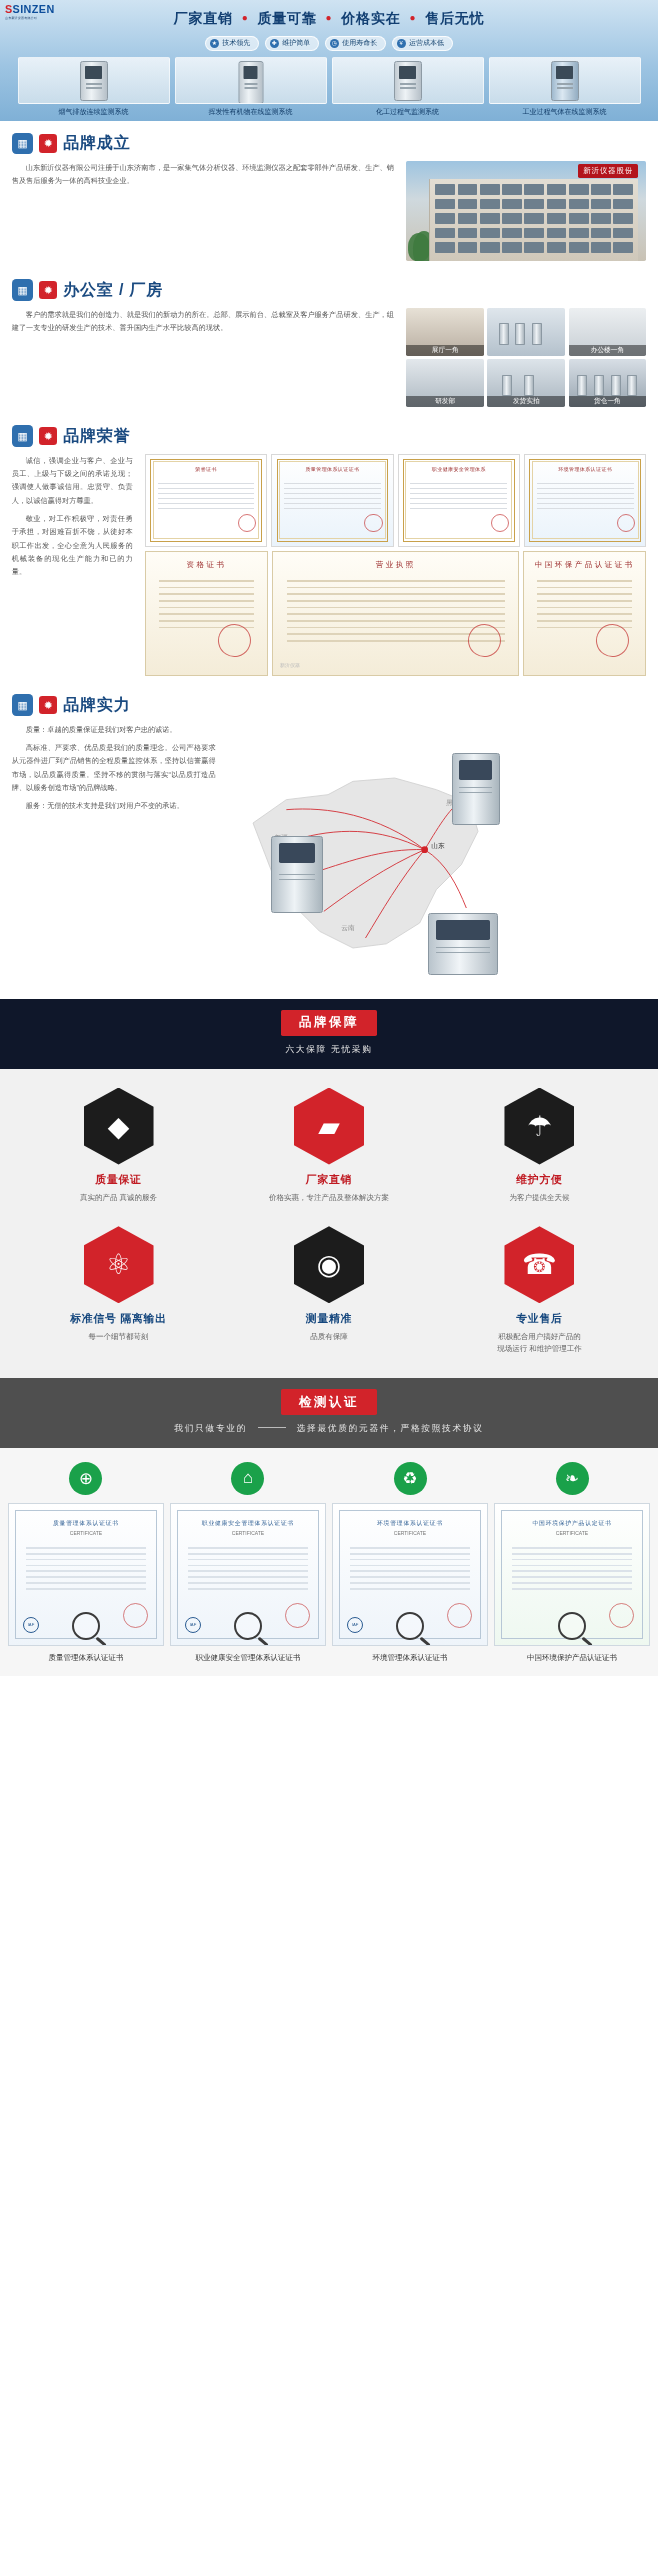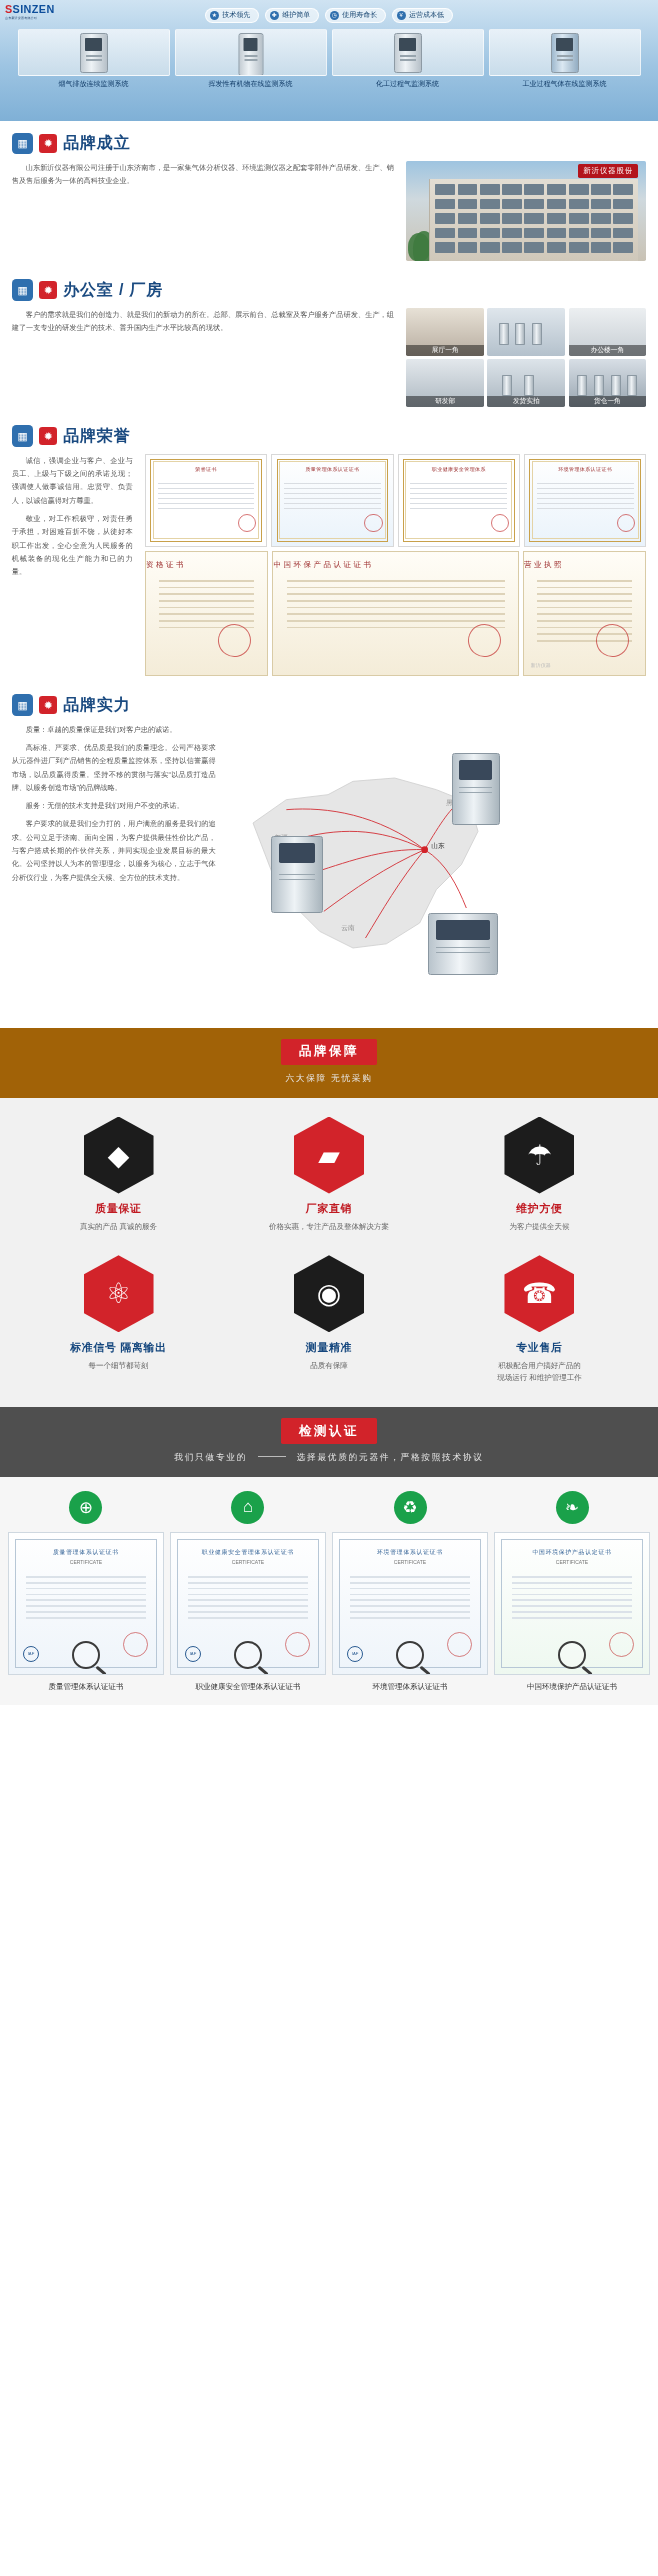--- a/index.html
+++ b/index.html
@@ -140,21 +140,21 @@
   .cert .seal {
     position:absolute; right:10px; bottom:13.3px; width:18.3px; height:18.3px; border-radius:50%;
     border:1.7px solid #c22b2b; opacity:.65;
   }
   .cert.blue { background:linear-gradient(180deg,#ffffff,#eaf3fb); }
   .biz-row { display:grid; grid-template-columns: 1fr 2fr 1fr; gap:4.2px; margin-top:4.2px; }
   .biz {
     position:relative; height:125px; background:linear-gradient(180deg,#fffdf7,#f4ecd8);
     border:0.8px solid #d9cba6; overflow:hidden;
   }
-  .biz .bt { position:absolute; top:8.3px; left:0; right:0; text-align:left; font-size:7.5px; color:#9b2a2a; letter-spacing:2.5px; }
+  .biz .bt { position:absolute; top:8.3px; left:0; right:0; text-align:center; font-size:7.5px; color:#9b2a2a; letter-spacing:2.5px; }
   .biz .grid2 { position:absolute; top:28px; left:13.3px; right:13.3px; }
   .biz .grid2 i { display:block; height:1.7px; background:#ded3b9; margin-bottom:5px; }
   .biz .stamp {
     position:absolute; right:16.7px; bottom:18.3px; width:33px;height:33px;border-radius:50%;
     border:1.7px solid #c22b2b; color:#c22b2b; font-size:5px; display:flex;align-items:center;justify-content:center;
     transform:rotate(-12deg); opacity:.7;
   }
   .watermark { position:absolute; left:6.7px; bottom:6.7px; font-size:5px; color:#bbb; }
 
   
@@ -166,21 +166,21 @@
     border:0.8px solid #8996a0;
   }
   .map-cab.c1 { right:3.3px; top:30px; width:48px; height:72px; }
   .map-cab.c2 { left:43px; top:113px; width:52px; height:77px; }
   .map-cab.c3 { right:5px; bottom:23px; width:70px; height:62px; background:linear-gradient(90deg,#b9c4cc,#f1f5f8 45%,#aeb9c1); }
   .map-cab .scr { position:absolute; left:6.7px; top:6.7px; right:6.7px; height:20px; background:#39485a; border-radius:1.7px; }
   .map-cab .ln { position:absolute; left:6.7px; right:6.7px; height:1.7px; background:#9aa7b0; }
 
   
   .banner {
-    margin-top:30px; background:#a16207; padding:11.7px 0 13.3px 0; text-align:center;
+    margin-top:1px; background:#0f172a; padding:11.7px 0 13.3px 0; text-align:center;
   }
   .banner-title {
     display:inline-block; background:#d2232a; color:#fff; font-size:12.5px; font-weight:bold;
     padding:4.2px 18.3px; letter-spacing:2.5px; border-radius:1.7px;
   }
   .banner-sub { color:#e8e8e8; font-size:8.7px; margin-top:8.3px; letter-spacing:1.7px; }
 
   
   .guarantee { background:#f1f1f1; padding:18.3px 13.3px 21.7px 13.3px; }
   .g-grid { display:grid; grid-template-columns:repeat(3,1fr); row-gap:21.7px; }
@@ -240,20 +240,29 @@
 
   <div class="hero">
     <div class="logo-bar">
       <div class="logo-word">
           <span class="logo-red">S</span>
           <span>SINZEN</span>
         </div>
       <div class="logo-sub">山东新沂仪器有限公司</div>
     </div>
 
+    <div class="hero-title">
+      <span>厂家直销</span>
+      <span class="dot">●</span>
+      <span>质量可靠</span>
+      <span class="dot">●</span>
+      <span>价格实在</span>
+      <span class="dot">●</span>
+      <span>售后无忧</span>
+    </div>
 
     <div class="hero-pills">
       <div class="pill">
         <span class="ic">★</span>
         <span>技术领先</span>
       </div>
       <div class="pill">
         <span class="ic">✚</span>
         <span>维护简单</span>
       </div>
@@ -505,67 +514,66 @@
                 <i></i>
                 <i></i>
                 <i></i>
                 <i></i>
                 <i></i>
                 <i></i>
               </div>
             <div class="stamp"></div>
           </div>
           <div class="biz">
+            <div class="bt">营业执照</div>
+            <div class="grid2">
+                <i></i>
+                <i></i>
+                <i></i>
+                <i></i>
+                <i></i>
+                <i></i>
+                <i></i>
+                <i></i>
+                <i></i>
+                <i></i>
+              </div>
+            <div class="stamp"></div>
+            <div class="watermark">新沂仪器</div>
+          </div>
+          <div class="biz">
             <div class="bt">中国环保产品认证证书</div>
             <div class="grid2">
                 <i></i>
                 <i></i>
                 <i></i>
                 <i></i>
                 <i></i>
                 <i></i>
                 <i></i>
                 <i></i>
               </div>
             <div class="stamp"></div>
-          </div>
-          <div class="biz">
-            <div class="bt">营业执照</div>
-            <div class="grid2">
-                <i></i>
-                <i></i>
-                <i></i>
-                <i></i>
-                <i></i>
-                <i></i>
-                <i></i>
-                <i></i>
-                <i></i>
-                <i></i>
-              </div>
-            <div class="stamp"></div>
-            <div class="watermark">新沂仪器</div>
           </div>
         </div>
       </div>
     </div>
   </div>
 
   <div class="section" style="padding-top:18.3px;">
     <div class="sec-head">
       <div class="sec-badge">▦</div>
       <div class="sec-star">✹</div>
       <div class="sec-title">品牌实力</div>
     </div>
     <div class="two-col">
       <div class="col-text" style="width:208px;flex:none;">
         <p>质量：卓越的质量保证是我们对客户忠的诚诺。</p>
         <p>高标准、严要求、优品质是我们的质量理念。公司严格要求从元器件进厂到产品销售的全程质量监控体系，坚持以信誉赢得市场，以品质赢得质量。坚持不移的贯彻与落实“以品质打造品牌、以服务创造市场”的品牌战略。</p>
         <p>服务：无偿的技术支持是我们对用户不变的承诺。</p>
-        <p>客户要求的就是我们全力打的，用户满意的服务是我们的追求。公司立足于济南、面向全国，为客户提供最佳性价比产品，与客户搭成长期的作伙伴关系，并同实现企业发展目标的最大化。公司坚持以人为本的管理理念，以服务为核心，立志于气体分析仪行业，为客户提供全天候、全方位的技术支持。</p>
       </div>
       <div class="map-wrap">
         <svg class="map-svg" viewBox="0 0 330 330">
           <path d="M30 120 L70 92 L120 86 L150 70 L200 66 L250 80 L290 96 L300 130 L280 170 L250 200 L230 240 L190 265 L150 270 L110 250 L80 220 L55 185 Z" fill="#e6e6e6" stroke="#cfcfcf" stroke-width="1"></path>
           <circle cx="236" cy="152" r="4" fill="#d2232a"></circle>
           <g stroke="#d2232a" stroke-width="1.2" fill="none" opacity="0.85">
             <path d="M236 152 C180 110 120 100 70 104"></path>
             <path d="M236 152 C180 124 130 126 80 140"></path>
             <path d="M236 152 C185 150 140 168 95 182"></path>
             <path d="M236 152 C190 172 150 200 115 226"></path>

